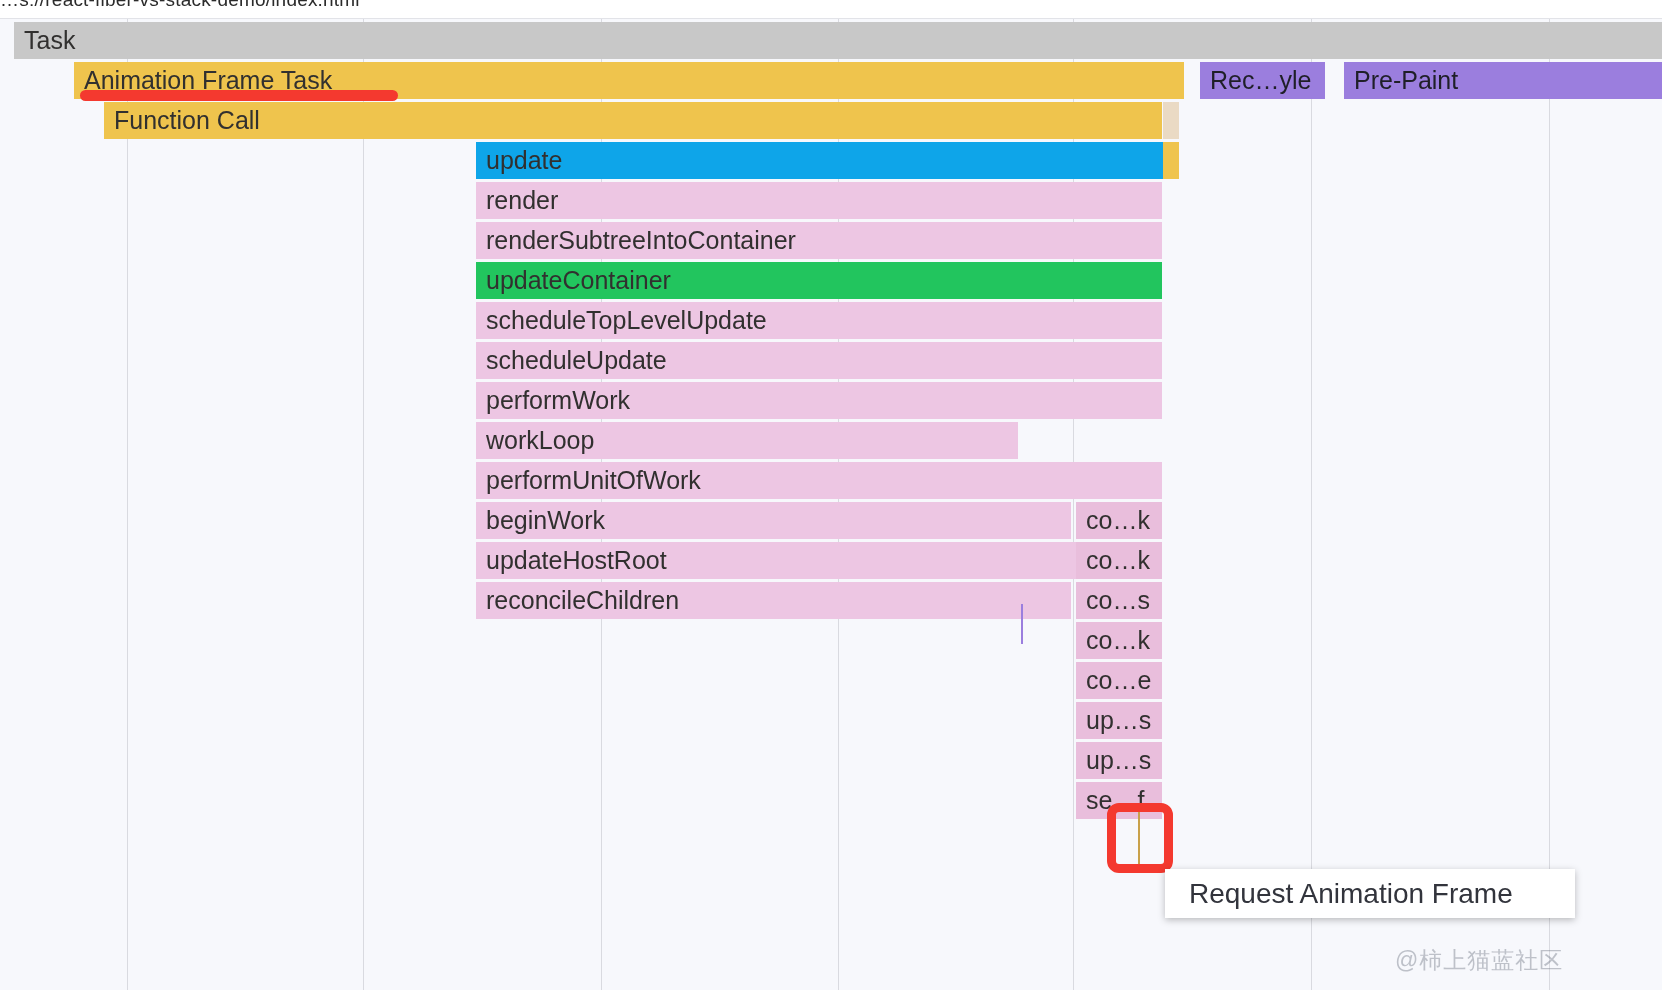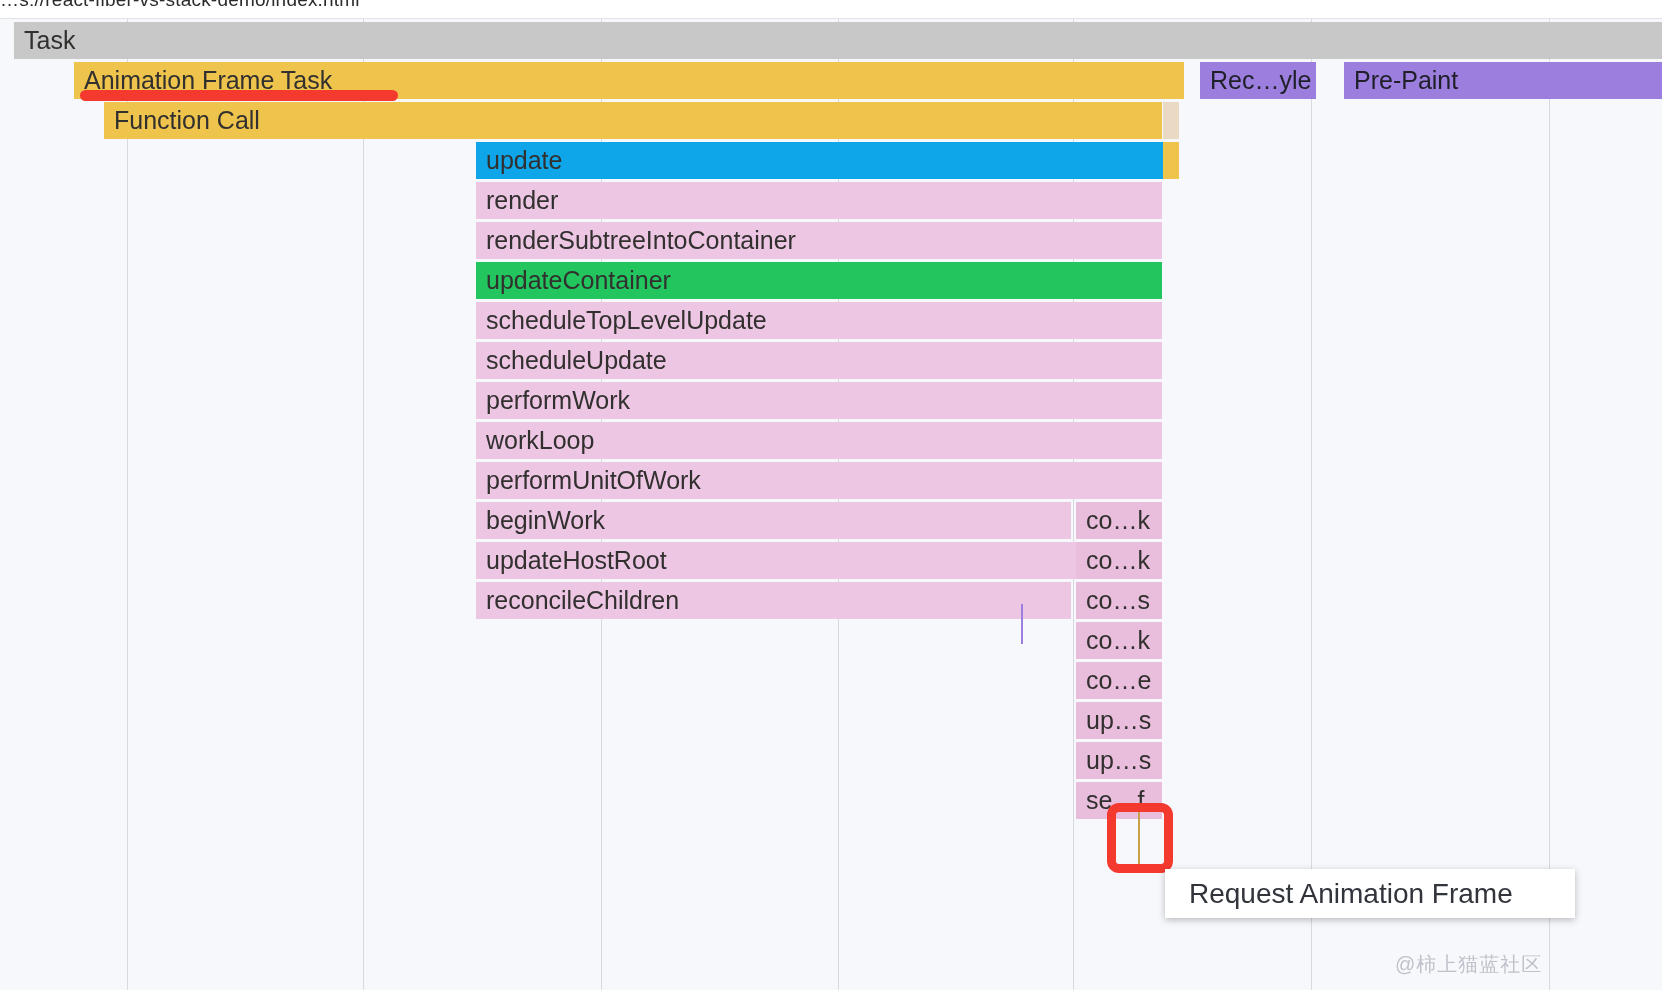--- a/index.html
+++ b/index.html
@@ -120,26 +120,25 @@
     padding: 0 24px;
     font-size: 28px;
     color: #32343c;
     z-index: 9;
     box-sizing: border-box;
   }
 
   
   .watermark {
     position: absolute;
-    font-size: 20px;
+    font-size: 23px;
     color: rgba(120,126,140,0.45);
     z-index: 10;
     white-space: nowrap;
     letter-spacing: 1px;
-    margin-top: 6px;
   }
 </style>
 </head>
 <body>
 
 <div id="stage">
 
   <div id="gridlines">
       <div class="gridline" style="left: 127px;"></div>
       <div class="gridline" style="left: 363px;"></div>
@@ -150,21 +149,21 @@
       <div class="gridline" style="left: 1549px;"></div>
     </div>
 
   <div class="chart" id="chart">
       <div class="bar task" style="left: 14px; width: 1648px; top: 3px; height: 37px; background: rgb(200, 200, 200);">
         <span class="lbl">Task</span>
       </div>
       <div class="bar yellow" style="left: 74px; width: 1110px; top: 43px; height: 37px; background: rgb(239, 196, 77);">
         <span class="lbl">Animation Frame Task</span>
       </div>
-      <div class="bar purple" style="left: 1200px; width: 116px; top: 43px; height: 37px; background: rgb(155, 126, 222);">
+      <div class="bar purple" style="left: 1200px; width: 125px; top: 43px; height: 37px; background: rgb(155, 126, 222);">
         <span class="lbl">Rec…yle</span>
       </div>
       <div class="bar purple" style="left: 1344px; width: 318px; top: 43px; height: 37px; background: rgb(155, 126, 222);">
         <span class="lbl">Pre-Paint</span>
       </div>
       <div class="bar yellow" style="left: 104px; width: 1058px; top: 83px; height: 37px; background: rgb(239, 196, 77);">
         <span class="lbl">Function Call</span>
       </div>
       <div class="bar tan" style="left: 1163px; width: 16px; top: 83px; height: 37px; background: rgb(234, 218, 196);"></div>
       <div class="bar tan" style="left: 476px; width: 687px; top: 123px; height: 37px; background: #0ea5e9;">
@@ -182,21 +181,21 @@
       </div>
       <div class="bar pink" style="left: 476px; width: 686px; top: 283px; height: 37px; background: rgb(237, 198, 227);">
         <span class="lbl">scheduleTopLevelUpdate</span>
       </div>
       <div class="bar pink" style="left: 476px; width: 686px; top: 323px; height: 37px; background: rgb(237, 198, 227);">
         <span class="lbl">scheduleUpdate</span>
       </div>
       <div class="bar pink" style="left: 476px; width: 686px; top: 363px; height: 37px; background: rgb(237, 198, 227);">
         <span class="lbl">performWork</span>
       </div>
-      <div class="bar pink" style="left: 476px; width: 686px; top: 403px; height: 37px; background: rgb(237, 198, 227);">
+      <div class="bar pink" style="left: 476px; width: 542px; top: 403px; height: 37px; background: rgb(237, 198, 227);">
         <span class="lbl">workLoop</span>
       </div>
       <div class="bar pink" style="left: 476px; width: 686px; top: 443px; height: 37px; background: rgb(237, 198, 227);">
         <span class="lbl">performUnitOfWork</span>
       </div>
       <div class="bar pink" style="left: 476px; width: 595px; top: 483px; height: 37px; background: rgb(237, 198, 227);">
         <span class="lbl">beginWork</span>
       </div>
       <div class="bar pinkdark" style="left: 1076px; width: 86px; top: 483px; height: 37px; background: rgb(233, 190, 220);">
         <span class="lbl">co…k</span>

